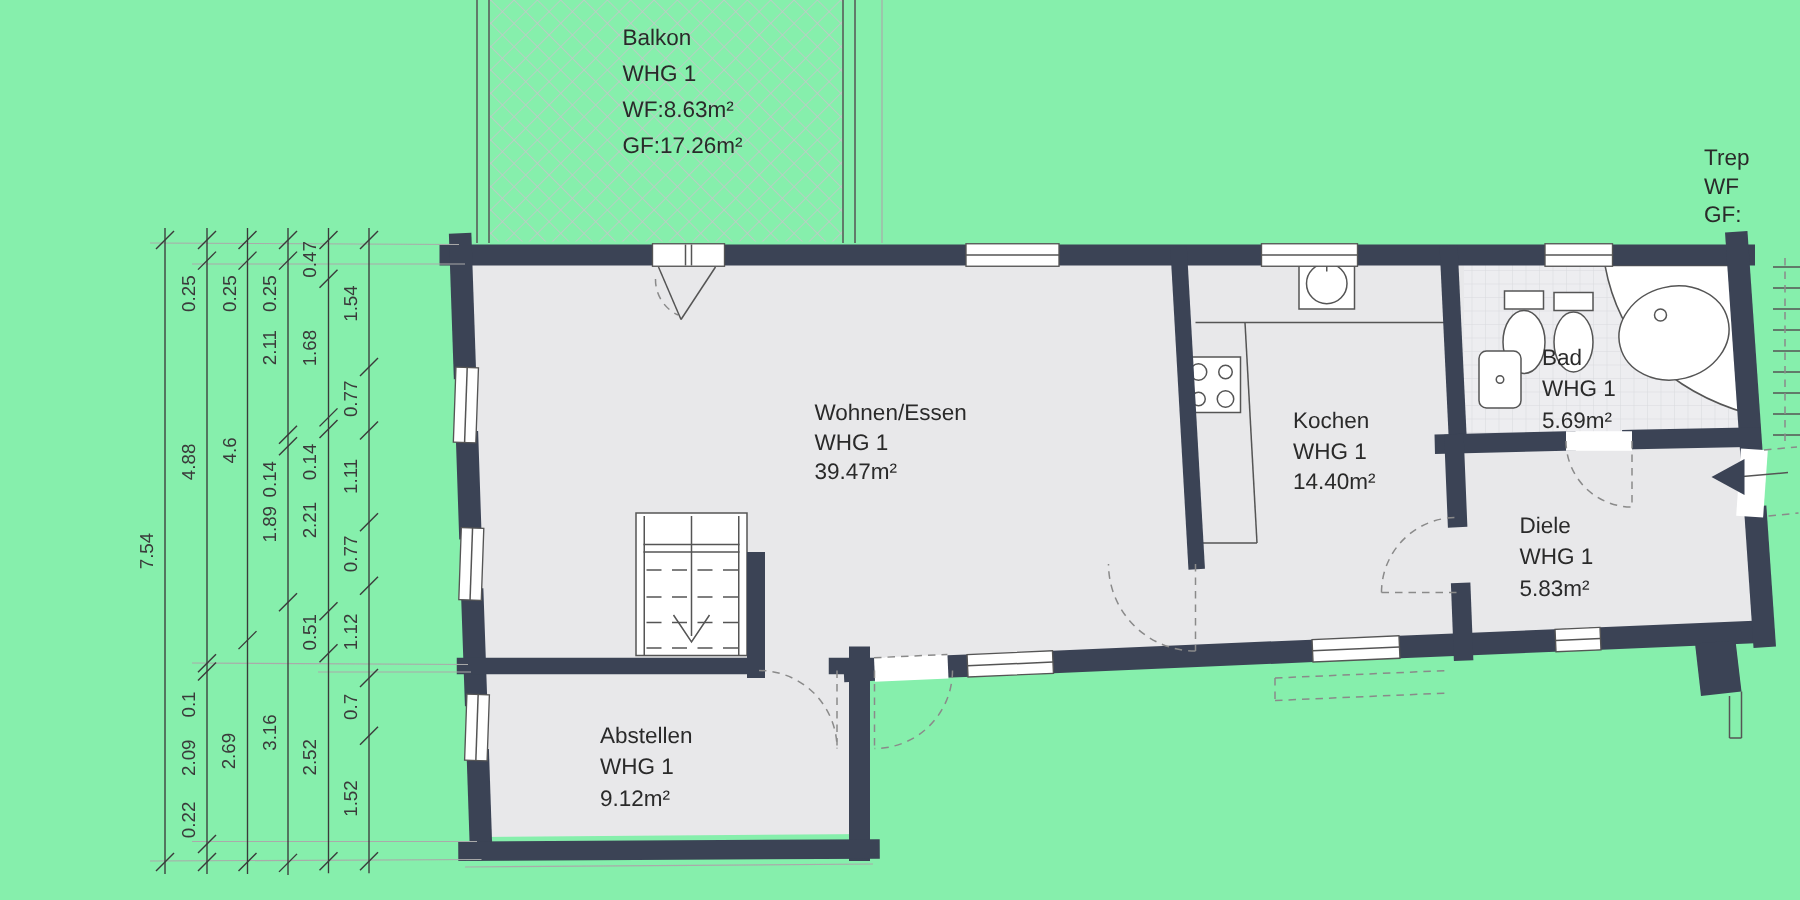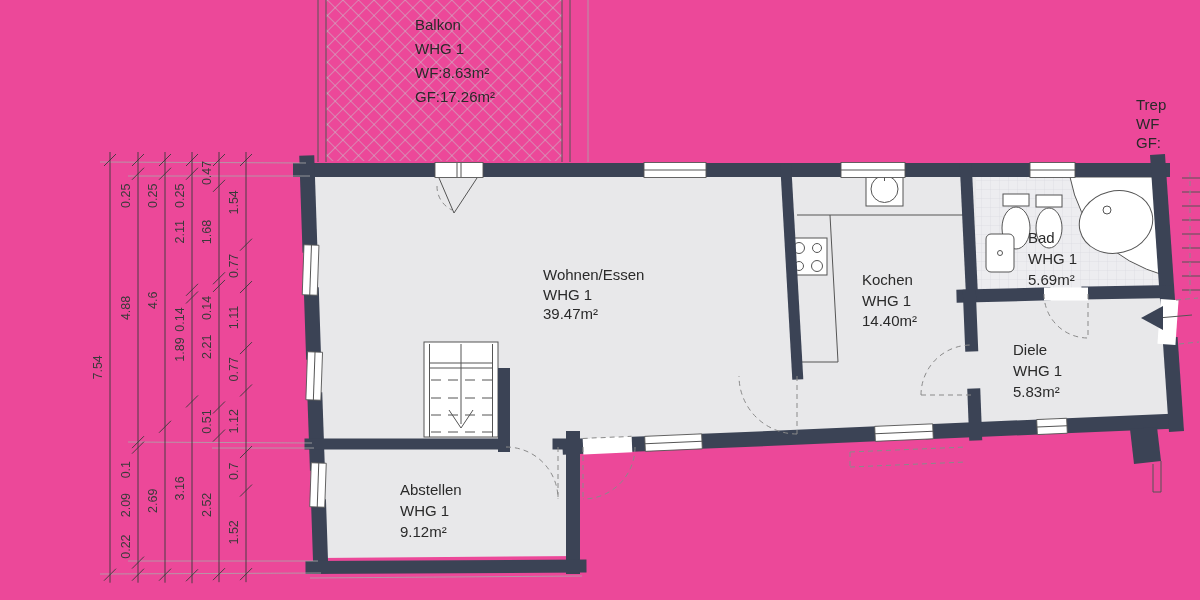--- a/index.html
+++ b/index.html
@@ -1,20 +1,20 @@
 <!DOCTYPE html>
 <html style="--wall: #3b4355; --floor: #e8e8ea; --bathtile: #ededf0; --hatch: #c6c6ca; --line: #555555; --dash: #8a8a8a; --dim: #3a3a3a; --text: #2a2a2a;"><head>
 <meta charset="utf-8">
 <style>
   :root{
     --wall:#3b4355; --floor:#e8e8ea; --bathtile:#ededf0; --hatch:#c6c6ca;
     --line:#555555; --dash:#8a8a8a; --dim:#3a3a3a; --text:#2a2a2a;
   }
   html,body{margin:0;padding:0;background:#ffffff;}
-  .stage{position:relative;width:1200px;height:600px;background:#ec4899;overflow:hidden;}
+  .stage{position:relative;width:1200px;height:600px;background:#86efac;overflow:hidden;}
   svg{display:block;}
   text{font-family:"Liberation Sans","DejaVu Sans",sans-serif;}
   .room-label{fill:var(--text);font-size:15px;}
   .balcony-label{fill:var(--text);font-size:15px;}
   .dim-text{fill:var(--dim);font-size:12.5px;}
   .wall{stroke:var(--wall);fill:none;stroke-linecap:square;}
   .wallfill{fill:var(--wall);stroke:none;}
   .floor{fill:var(--floor);stroke:none;}
   .thin{stroke:var(--line);stroke-width:1;fill:#ffffff;}
   .thinline{stroke:var(--line);stroke-width:1;fill:none;}

